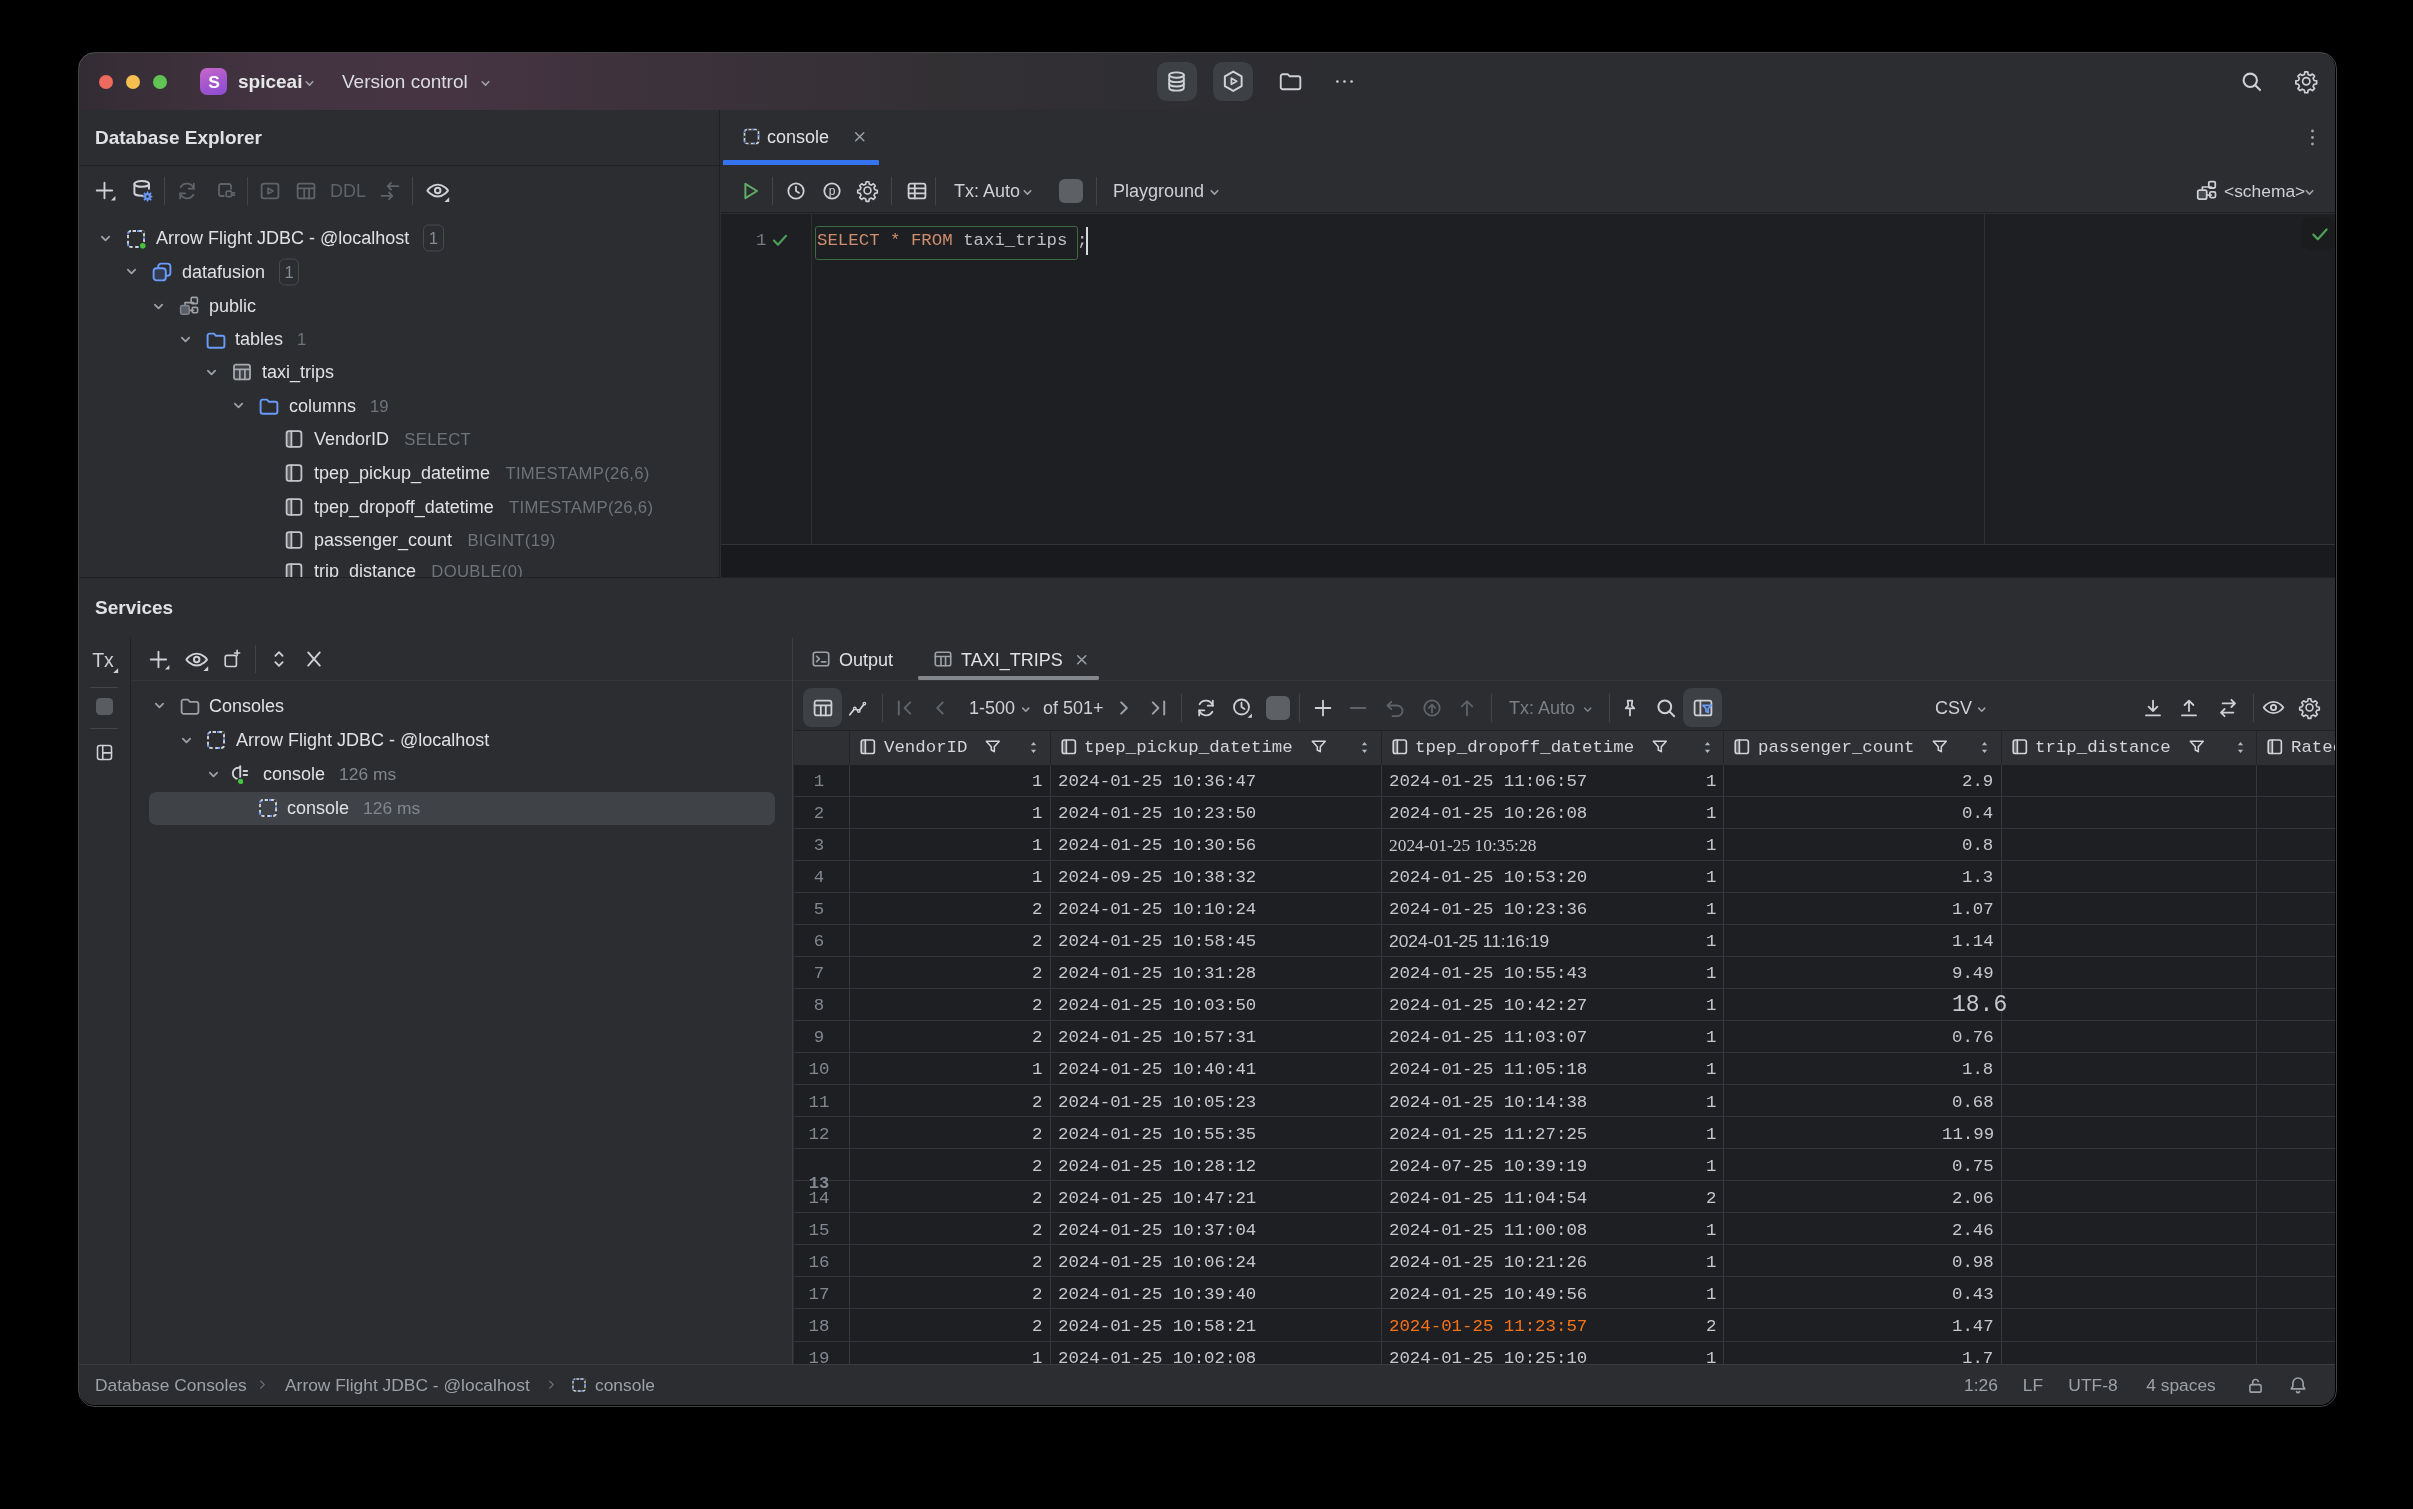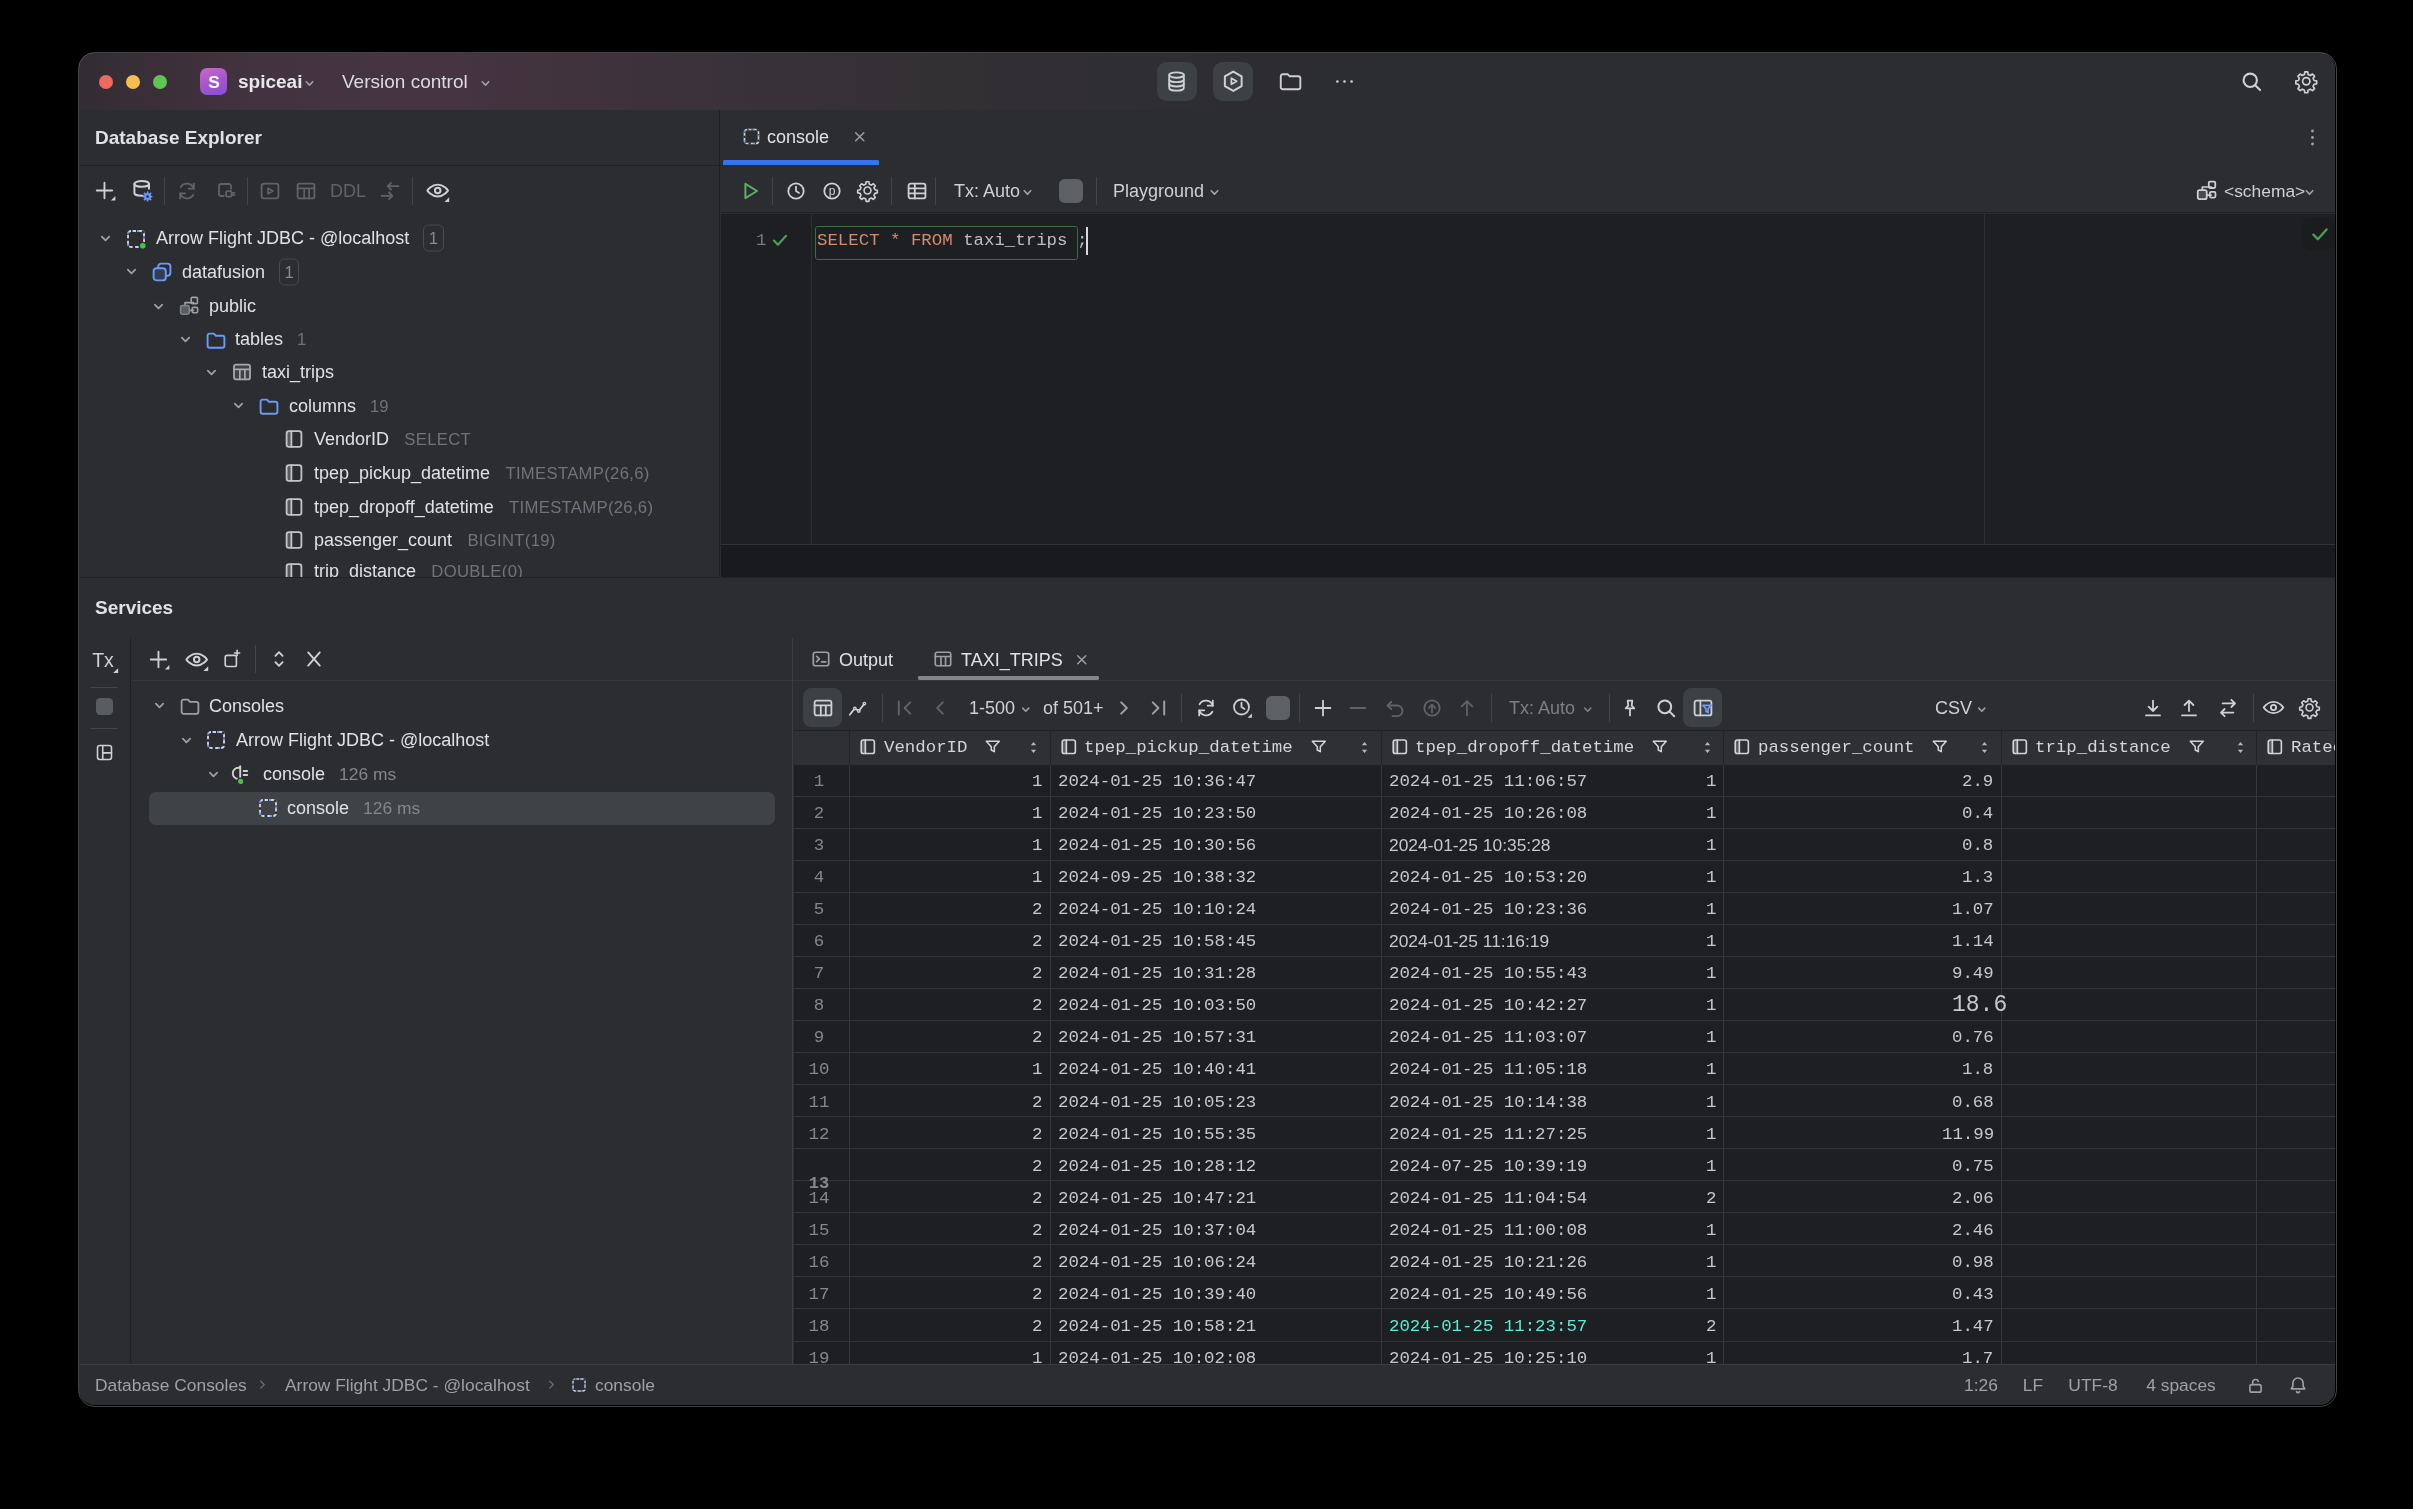--- a/index.html
+++ b/index.html
@@ -542,21 +542,21 @@
 <div class="abs tx" style="left:1168px;top:16px;font-size:17.4px;color:#c6c8ce;font-weight:400;letter-spacing:0;font-family:'Liberation Mono',monospace">2.9</div>
 <div class="abs tx txc" style="left:25px;top:48px;font-size:17.4px;color:#83878f;font-weight:400;letter-spacing:0;font-family:'Liberation Mono',monospace">2</div>
 <div class="abs tx" style="left:238px;top:48px;font-size:17.4px;color:#c6c8ce;font-weight:400;letter-spacing:0;font-family:'Liberation Mono',monospace">1</div>
 <div class="abs tx" style="left:264px;top:48px;font-size:17.4px;color:#c6c8ce;font-weight:400;letter-spacing:0;font-family:'Liberation Mono',monospace">2024-01-25 10:23:50</div>
 <div class="abs tx" style="left:595px;top:48px;font-size:17.4px;color:#c6c8ce;font-weight:400;letter-spacing:0;font-family:'Liberation Mono',monospace">2024-01-25 10:26:08</div>
 <div class="abs tx" style="left:912px;top:48px;font-size:17.4px;color:#c6c8ce;font-weight:400;letter-spacing:0;font-family:'Liberation Mono',monospace">1</div>
 <div class="abs tx" style="left:1168px;top:48px;font-size:17.4px;color:#c6c8ce;font-weight:400;letter-spacing:0;font-family:'Liberation Mono',monospace">0.4</div>
 <div class="abs tx txc" style="left:25px;top:80px;font-size:17.4px;color:#83878f;font-weight:400;letter-spacing:0;font-family:'Liberation Mono',monospace">3</div>
 <div class="abs tx" style="left:238px;top:80px;font-size:17.4px;color:#c6c8ce;font-weight:400;letter-spacing:0;font-family:'Liberation Mono',monospace">1</div>
 <div class="abs tx" style="left:264px;top:80px;font-size:17.4px;color:#c6c8ce;font-weight:400;letter-spacing:0;font-family:'Liberation Mono',monospace">2024-01-25 10:30:56</div>
-<div class="abs tx" style="left:595px;top:80px;font-size:17.4px;color:#c6c8ce;font-weight:400;letter-spacing:0;font-family:Liberation Sans, sans-serif">2024-01-25 10:35:28</div>
+<div class="abs tx" style="left:595px;top:80px;font-size:17.4px;color:#c6c8ce;font-weight:400;letter-spacing:0;font-family:Liberation Serif, serif">2024-01-25 10:35:28</div>
 <div class="abs tx" style="left:912px;top:80px;font-size:17.4px;color:#c6c8ce;font-weight:400;letter-spacing:0;font-family:'Liberation Mono',monospace">1</div>
 <div class="abs tx" style="left:1168px;top:80px;font-size:17.4px;color:#c6c8ce;font-weight:400;letter-spacing:0;font-family:'Liberation Mono',monospace">0.8</div>
 <div class="abs tx txc" style="left:25px;top:112px;font-size:17.4px;color:#83878f;font-weight:400;letter-spacing:0;font-family:'Liberation Mono',monospace">4</div>
 <div class="abs tx" style="left:238px;top:112px;font-size:17.4px;color:#c6c8ce;font-weight:400;letter-spacing:0;font-family:'Liberation Mono',monospace">1</div>
 <div class="abs tx" style="left:264px;top:112px;font-size:17.4px;color:#c6c8ce;font-weight:400;letter-spacing:0;font-family:'Liberation Mono',monospace">2024-09-25 10:38:32</div>
 <div class="abs tx" style="left:595px;top:112px;font-size:17.4px;color:#c6c8ce;font-weight:400;letter-spacing:0;font-family:'Liberation Mono',monospace">2024-01-25 10:53:20</div>
 <div class="abs tx" style="left:912px;top:112px;font-size:17.4px;color:#c6c8ce;font-weight:400;letter-spacing:0;font-family:'Liberation Mono',monospace">1</div>
 <div class="abs tx" style="left:1168px;top:112px;font-size:17.4px;color:#c6c8ce;font-weight:400;letter-spacing:0;font-family:'Liberation Mono',monospace">1.3</div>
 <div class="abs tx txc" style="left:25px;top:144px;font-size:17.4px;color:#83878f;font-weight:400;letter-spacing:0;font-family:'Liberation Mono',monospace">5</div>
 <div class="abs tx" style="left:238px;top:144px;font-size:17.4px;color:#c6c8ce;font-weight:400;letter-spacing:0;font-family:'Liberation Mono',monospace">2</div>
@@ -632,21 +632,21 @@
 <div class="abs tx" style="left:1158px;top:497px;font-size:17.4px;color:#c6c8ce;font-weight:400;letter-spacing:0;font-family:'Liberation Mono',monospace">0.98</div>
 <div class="abs tx txc" style="left:25px;top:529px;font-size:17.4px;color:#83878f;font-weight:400;letter-spacing:0;font-family:'Liberation Mono',monospace">17</div>
 <div class="abs tx" style="left:238px;top:529px;font-size:17.4px;color:#c6c8ce;font-weight:400;letter-spacing:0;font-family:'Liberation Mono',monospace">2</div>
 <div class="abs tx" style="left:264px;top:529px;font-size:17.4px;color:#c6c8ce;font-weight:400;letter-spacing:0;font-family:'Liberation Mono',monospace">2024-01-25 10:39:40</div>
 <div class="abs tx" style="left:595px;top:529px;font-size:17.4px;color:#c6c8ce;font-weight:400;letter-spacing:0;font-family:'Liberation Mono',monospace">2024-01-25 10:49:56</div>
 <div class="abs tx" style="left:912px;top:529px;font-size:17.4px;color:#c6c8ce;font-weight:400;letter-spacing:0;font-family:'Liberation Mono',monospace">1</div>
 <div class="abs tx" style="left:1158px;top:529px;font-size:17.4px;color:#c6c8ce;font-weight:400;letter-spacing:0;font-family:'Liberation Mono',monospace">0.43</div>
 <div class="abs tx txc" style="left:25px;top:561px;font-size:17.4px;color:#83878f;font-weight:400;letter-spacing:0;font-family:'Liberation Mono',monospace">18</div>
 <div class="abs tx" style="left:238px;top:561px;font-size:17.4px;color:#c6c8ce;font-weight:400;letter-spacing:0;font-family:'Liberation Mono',monospace">2</div>
 <div class="abs tx" style="left:264px;top:561px;font-size:17.4px;color:#c6c8ce;font-weight:400;letter-spacing:0;font-family:'Liberation Mono',monospace">2024-01-25 10:58:21</div>
-<div class="abs tx" style="left:595px;top:561px;font-size:17.4px;color:#5eead4;font-weight:400;letter-spacing:0;font-family:'Liberation Mono',monospace">2024-01-25 11:23:57</div>
+<div class="abs tx" style="left:595px;top:561px;font-size:17.4px;color:#f97316;font-weight:400;letter-spacing:0;font-family:'Liberation Mono',monospace">2024-01-25 11:23:57</div>
 <div class="abs tx" style="left:912px;top:561px;font-size:17.4px;color:#c6c8ce;font-weight:400;letter-spacing:0;font-family:'Liberation Mono',monospace">2</div>
 <div class="abs tx" style="left:1158px;top:561px;font-size:17.4px;color:#c6c8ce;font-weight:400;letter-spacing:0;font-family:'Liberation Mono',monospace">1.47</div>
 <div class="abs tx txc" style="left:25px;top:593px;font-size:17.4px;color:#83878f;font-weight:400;letter-spacing:0;font-family:'Liberation Mono',monospace">19</div>
 <div class="abs tx" style="left:238px;top:593px;font-size:17.4px;color:#c6c8ce;font-weight:400;letter-spacing:0;font-family:'Liberation Mono',monospace">1</div>
 <div class="abs tx" style="left:264px;top:593px;font-size:17.4px;color:#c6c8ce;font-weight:400;letter-spacing:0;font-family:'Liberation Mono',monospace">2024-01-25 10:02:08</div>
 <div class="abs tx" style="left:595px;top:593px;font-size:17.4px;color:#c6c8ce;font-weight:400;letter-spacing:0;font-family:'Liberation Mono',monospace">2024-01-25 10:25:10</div>
 <div class="abs tx" style="left:912px;top:593px;font-size:17.4px;color:#c6c8ce;font-weight:400;letter-spacing:0;font-family:'Liberation Mono',monospace">1</div>
 <div class="abs tx" style="left:1168px;top:593px;font-size:17.4px;color:#c6c8ce;font-weight:400;letter-spacing:0;font-family:'Liberation Mono',monospace">1.7</div>
 </div>
 <div class="abs" style="left:0;top:1311px;width:2256px;height:1.4px;background:#3a3c40"></div>

